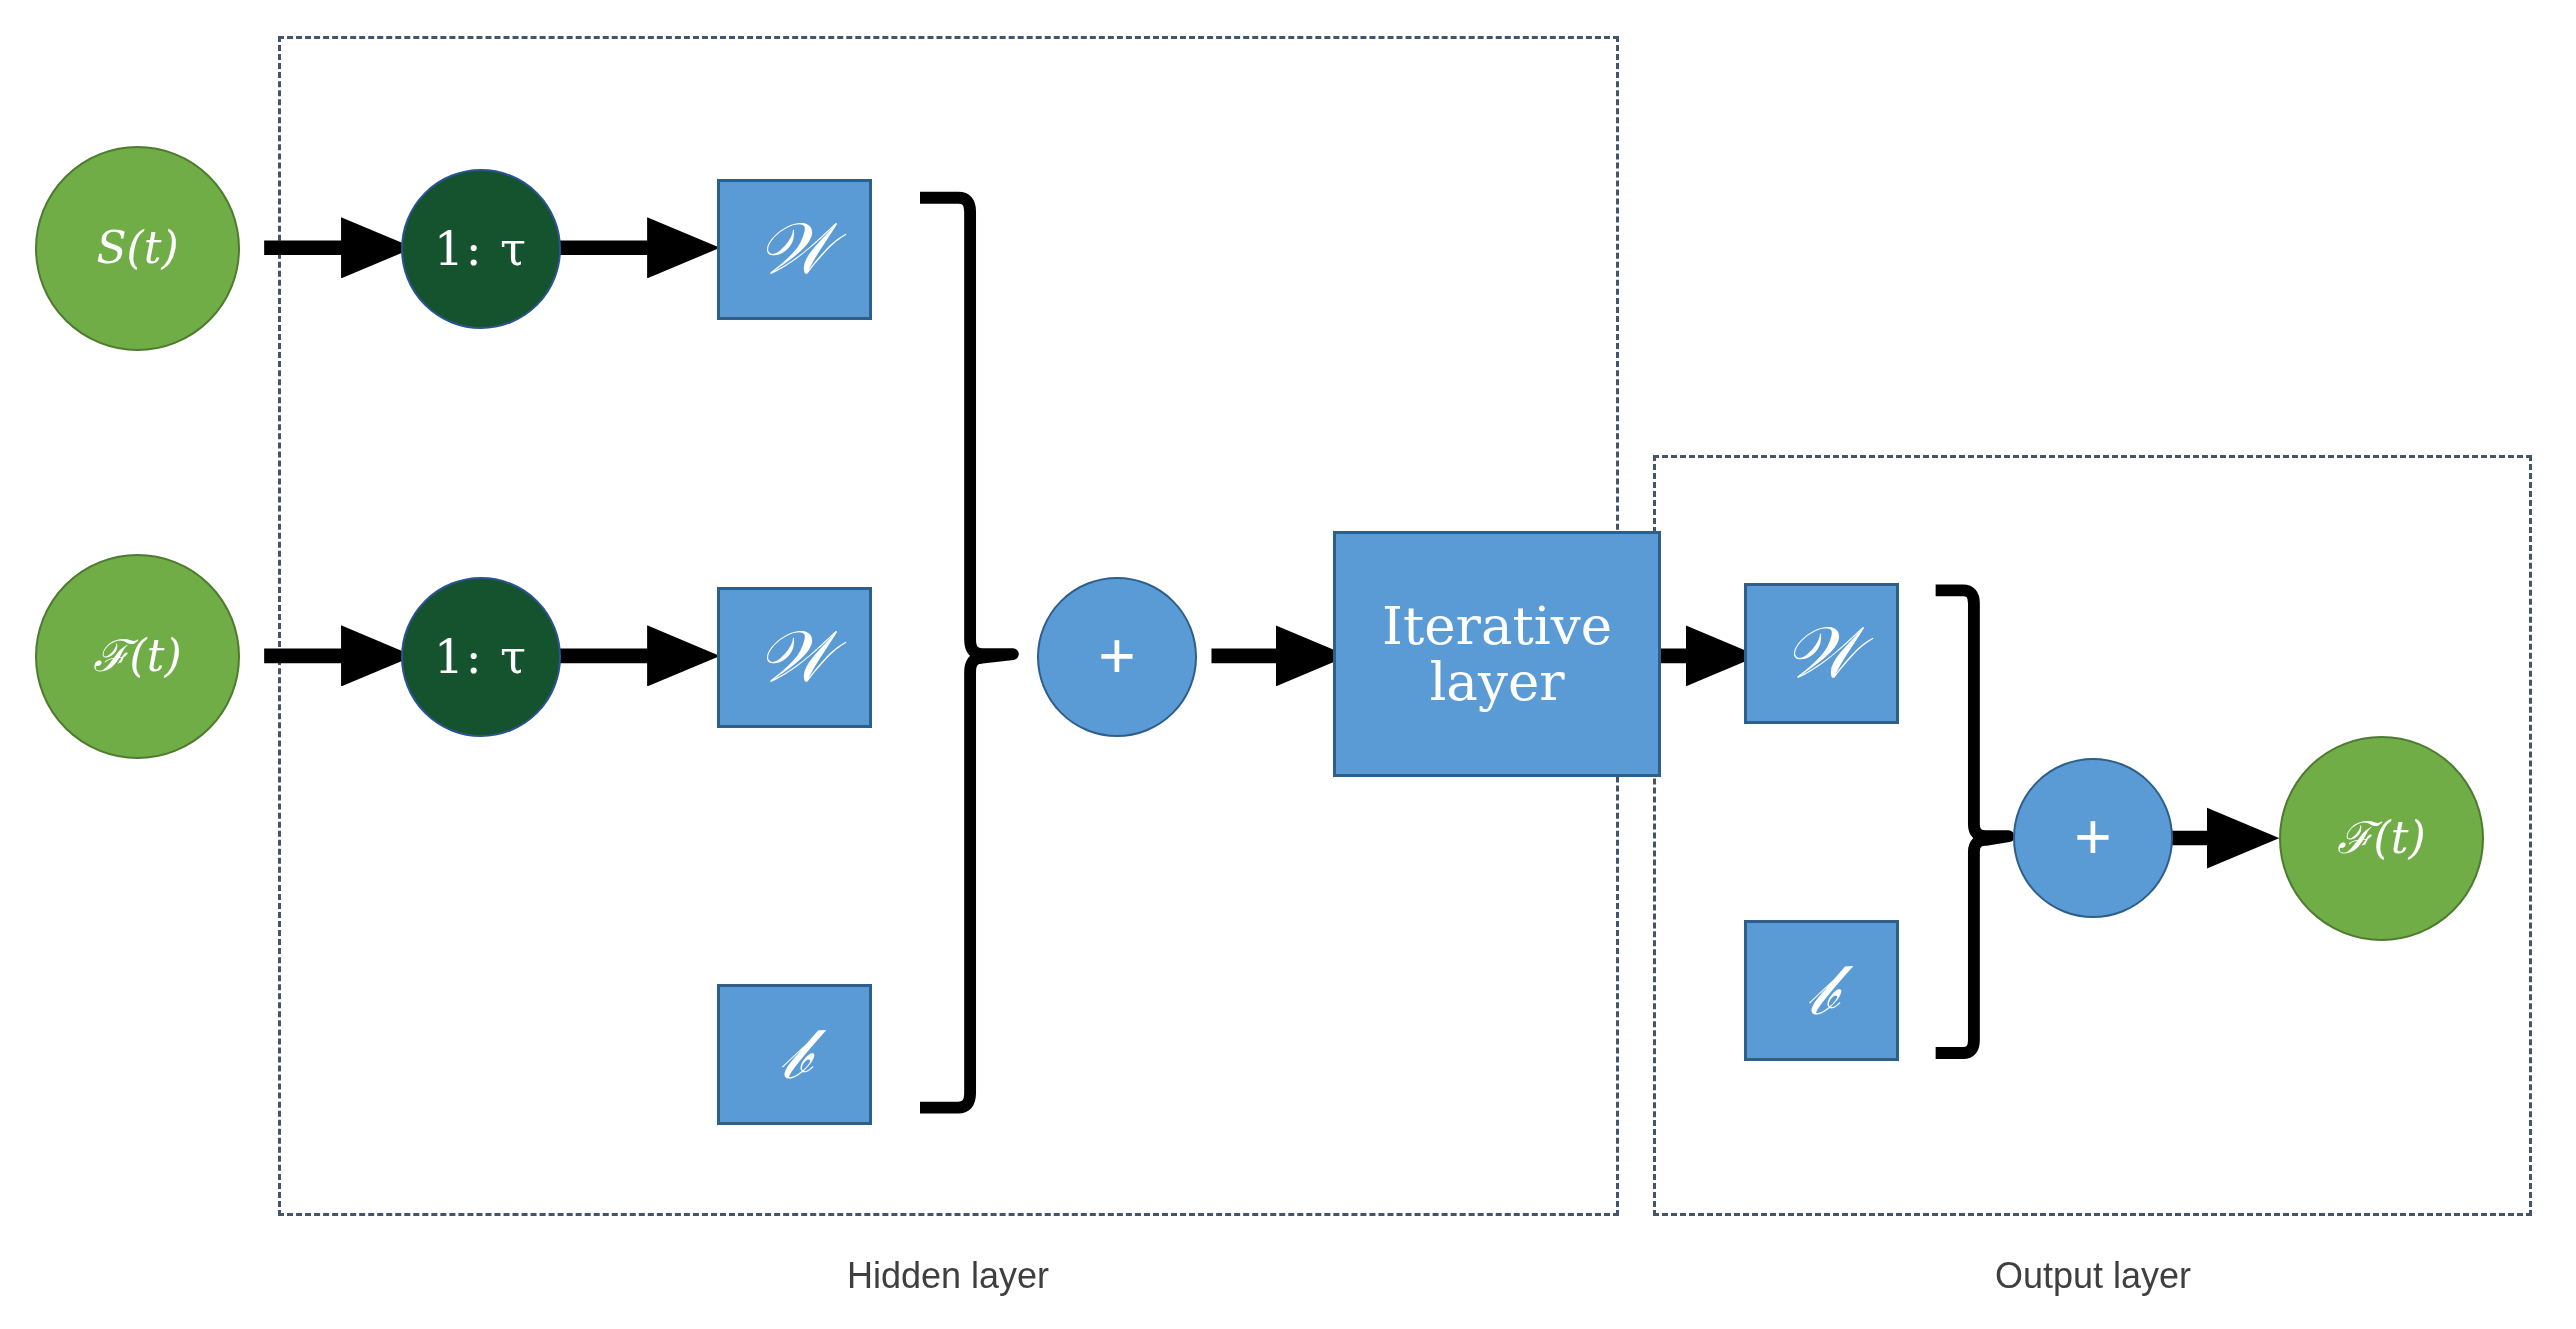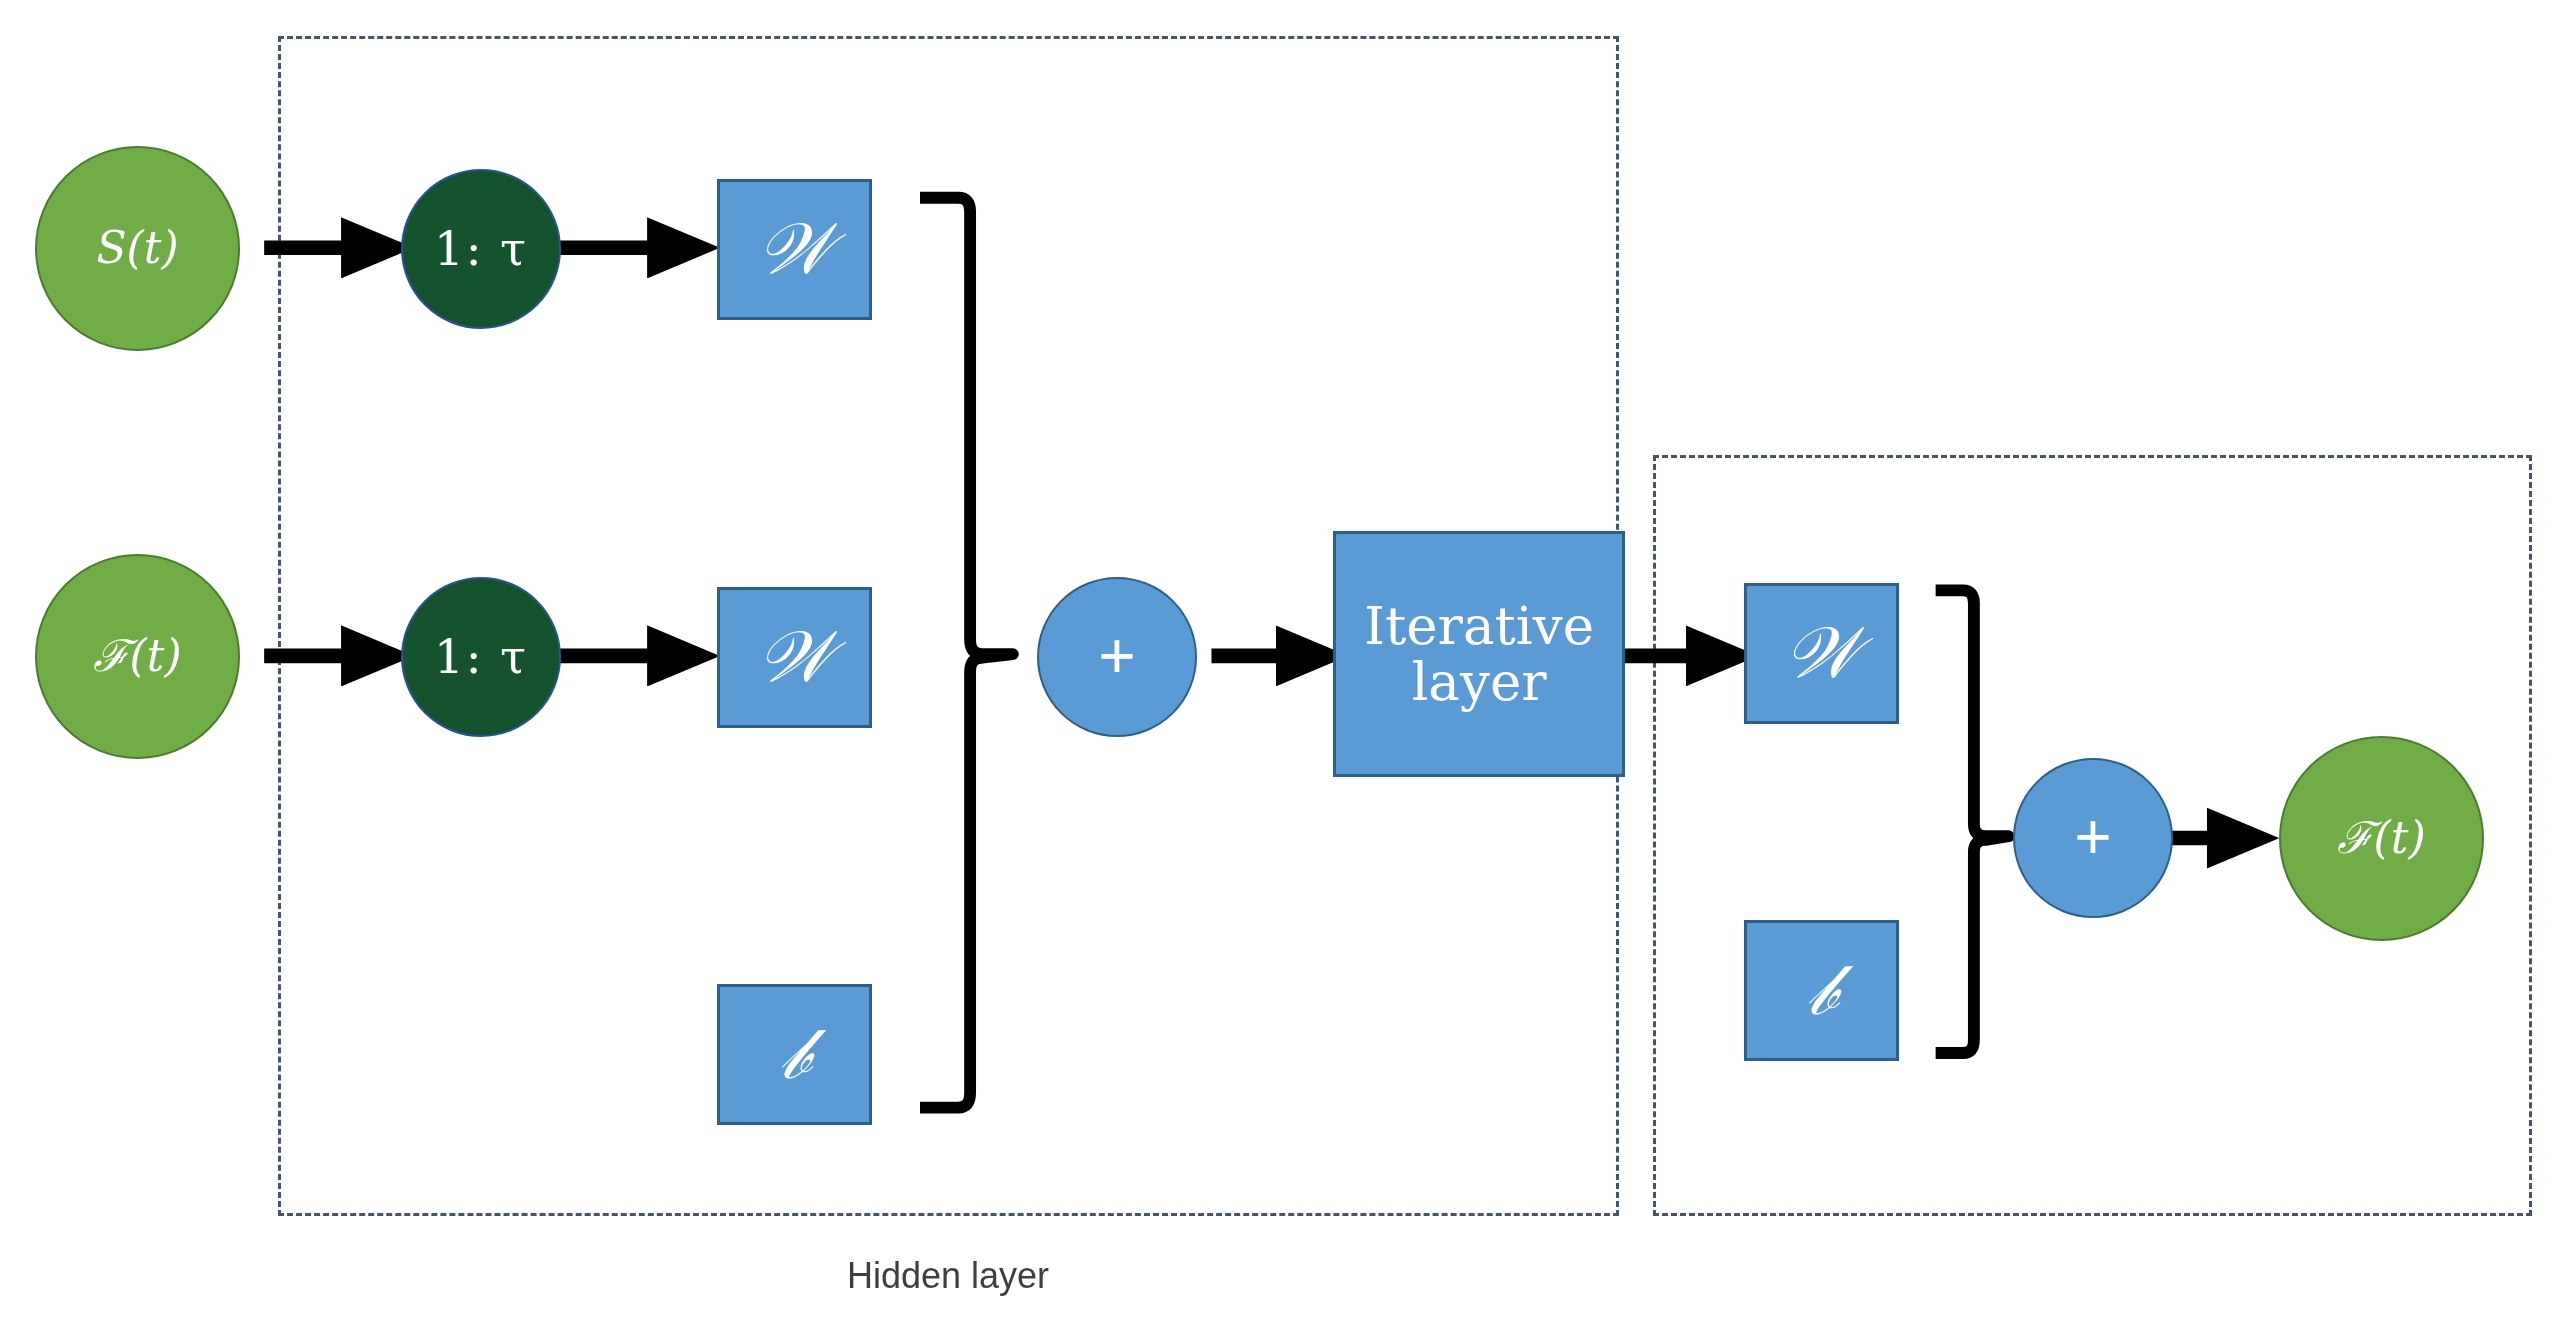--- a/index.html
+++ b/index.html
@@ -179,21 +179,21 @@
   </div>
 
   <div class="node box-lblue" style="left:717px; top:984px; width:155px; height:141px;">
     <span>𝒷</span>
   </div>
 
   <div class="node circle-lblue" style="left:1037px; top:577px; width:160px; height:160px;">
     <span>+</span>
   </div>
 
-  <div class="node box-iterative" style="left:1333px; top:531px; width:292px; height:246px; flex-direction:column;">
+  <div class="node box-iterative" style="left:1333px; top:531px; width:328px; height:246px; flex-direction:column;">
     <span>Iterative</span>
     <span>layer</span>
   </div>
 
   <div class="node box-lblue" style="left:1744px; top:583px; width:155px; height:141px;">
     <span>𝒲</span>
   </div>
 
   <div class="node box-lblue" style="left:1744px; top:920px; width:155px; height:141px;">
     <span>𝒷</span>
@@ -204,15 +204,18 @@
   </div>
 
   <div class="node circle-green" style="left:2279px; top:736px; width:205px; height:205px;">
     <span>ℱ(t)</span>
   </div>
 
   <div class="caption" style="left:766px; top:1255px; width:364px;">
     <span>Hidden layer</span>
   </div>
 
+  <div class="caption" style="left:1911px; top:1255px; width:364px;">
+    <span>Output layer</span>
+  </div>
 
 </div>
 
 
 </body></html>

